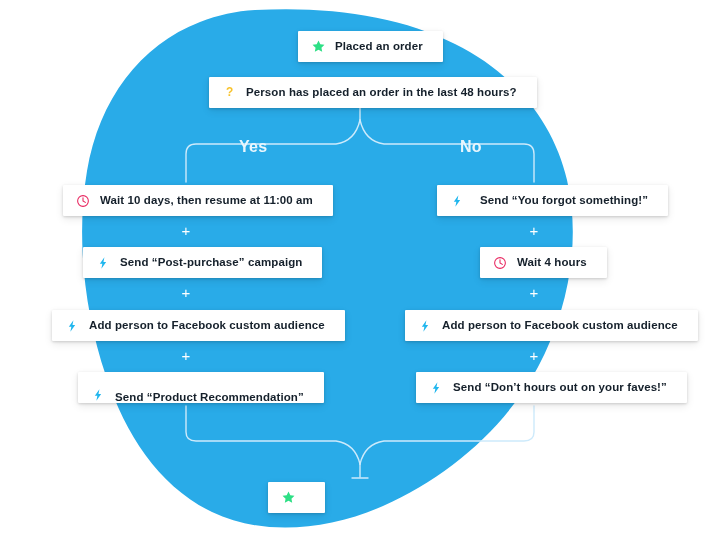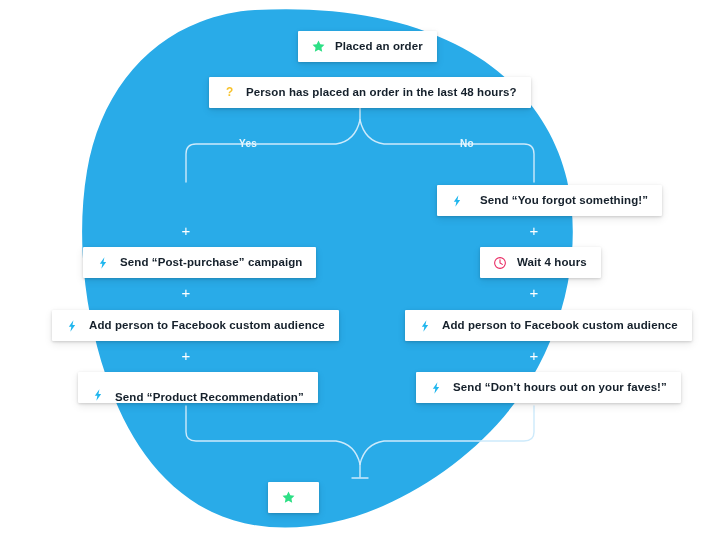--- a/index.html
+++ b/index.html
@@ -30,21 +30,21 @@
 
   .node {
     position: absolute;
     background: #ffffff;
     box-shadow: 0 1px 3px rgba(0,0,0,0.16), 0 3px 8px rgba(0,0,0,0.09);
     display: flex;
     align-items: center;
     white-space: nowrap;
     box-sizing: border-box;
     height: 31px;
-    padding: 0 14px 0 12px;
+    padding: 0 20px 0 12px;
     border-radius: 1px;
   }
   .node .ico {
     display: inline-flex;
     align-items: center;
     justify-content: center;
     width: 16px;
     height: 16px;
     margin-right: 9px;
     flex: 0 0 auto;
@@ -62,21 +62,21 @@
     height: 14px;
     color: #ffffff;
     font-size: 15px;
     line-height: 14px;
     text-align: center;
     font-weight: 400;
     user-select: none;
   }
   .branch-label {
     position: absolute;
-    font-size: 10px;
+    font-size: 16px;
     font-weight: 700;
     color: #e8f6fd;
     letter-spacing: 0.3px;
     user-select: none;
   }
 </style>
 </head>
 <body>
 
 <div id="stage">
@@ -125,72 +125,81 @@
 
   <div class="node" style="left:209px; top:77px;">
     <span class="ico">
       <svg viewBox="0 0 24 24" width="15" height="15" aria-hidden="true">
         <text x="12" y="18" text-anchor="middle" font-family="Liberation Sans, sans-serif" font-size="19" font-weight="700" fill="#f8c22a">?</text>
       </svg>
     </span>
     <span class="label">Person has placed an order in the last 48 hours?</span>
   </div>
 
-
-  <div class="plus" style="left:179px; top:224px;">+</div>
-
-  <div class="node" style="left:83px; top:247px;text-align:center;">
-    <span class="ico">
-      <svg viewBox="0 0 24 24" width="14" height="14" aria-hidden="true">
-        <path fill="#1fb6ee" d="M14.4 2L6.6 13.4h4.3L9.2 22l8.2-11.8h-4.6z"></path>
-      </svg>
-    </span>
-    <span class="label">Send “Post-purchase” campaign</span>
-  </div>
-
-  <div class="plus" style="left:179px; top:286px;">+</div>
-
-  <div class="node" style="left:52px; top:310px;">
-    <span class="ico">
-      <svg viewBox="0 0 24 24" width="14" height="14" aria-hidden="true">
-        <path fill="#1fb6ee" d="M14.4 2L6.6 13.4h4.3L9.2 22l8.2-11.8h-4.6z"></path>
-      </svg>
-    </span>
-    <span class="label">Add person to Facebook custom audience</span>
-  </div>
-
-  <div class="plus" style="left:179px; top:349px;">+</div>
-
-  <div class="node" style="left:78px; top:372px;align-items:flex-end;">
-    <span class="ico">
-      <svg viewBox="0 0 24 24" width="14" height="14" aria-hidden="true">
-        <path fill="#1fb6ee" d="M14.4 2L6.6 13.4h4.3L9.2 22l8.2-11.8h-4.6z"></path>
-      </svg>
-    </span>
-    <span class="label">Send “Product Recommendation”</span>
-  </div>
-
-  <div class="node" style="left:437px; top:185px;gap:6px;">
-    <span class="ico">
-      <svg viewBox="0 0 24 24" width="14" height="14" aria-hidden="true">
-        <path fill="#1fb6ee" d="M14.4 2L6.6 13.4h4.3L9.2 22l8.2-11.8h-4.6z"></path>
-      </svg>
-    </span>
-    <span class="label">Send “You forgot something!”</span>
-  </div>
-
-  <div class="plus" style="left:527px; top:224px;">+</div>
-
-  <div class="node" style="left:480px; top:247px;">
+  <div class="node" style="left:63px; top:185px;">
     <span class="ico">
       <svg viewBox="0 0 24 24" width="14" height="14" aria-hidden="true">
         <circle cx="12" cy="12" r="9.2" fill="none" stroke="#e8245e" stroke-width="1.8"></circle>
         <path d="M12 6.6V12l4 2.4" fill="none" stroke="#e8245e" stroke-width="1.8" stroke-linecap="round"></path>
       </svg>
     </span>
+    <span class="label">Wait 10 days, then resume at 11:00 am</span>
+  </div>
+
+  <div class="plus" style="left:179px; top:224px;">+</div>
+
+  <div class="node" style="left:83px; top:247px;text-align:center;">
+    <span class="ico">
+      <svg viewBox="0 0 24 24" width="14" height="14" aria-hidden="true">
+        <path fill="#1fb6ee" d="M14.4 2L6.6 13.4h4.3L9.2 22l8.2-11.8h-4.6z"></path>
+      </svg>
+    </span>
+    <span class="label">Send “Post-purchase” campaign</span>
+  </div>
+
+  <div class="plus" style="left:179px; top:286px;">+</div>
+
+  <div class="node" style="left:52px; top:310px;">
+    <span class="ico">
+      <svg viewBox="0 0 24 24" width="14" height="14" aria-hidden="true">
+        <path fill="#1fb6ee" d="M14.4 2L6.6 13.4h4.3L9.2 22l8.2-11.8h-4.6z"></path>
+      </svg>
+    </span>
+    <span class="label">Add person to Facebook custom audience</span>
+  </div>
+
+  <div class="plus" style="left:179px; top:349px;">+</div>
+
+  <div class="node" style="left:78px; top:372px;align-items:flex-end;">
+    <span class="ico">
+      <svg viewBox="0 0 24 24" width="14" height="14" aria-hidden="true">
+        <path fill="#1fb6ee" d="M14.4 2L6.6 13.4h4.3L9.2 22l8.2-11.8h-4.6z"></path>
+      </svg>
+    </span>
+    <span class="label">Send “Product Recommendation”</span>
+  </div>
+
+  <div class="node" style="left:437px; top:185px;gap:6px;">
+    <span class="ico">
+      <svg viewBox="0 0 24 24" width="14" height="14" aria-hidden="true">
+        <path fill="#1fb6ee" d="M14.4 2L6.6 13.4h4.3L9.2 22l8.2-11.8h-4.6z"></path>
+      </svg>
+    </span>
+    <span class="label">Send “You forgot something!”</span>
+  </div>
+
+  <div class="plus" style="left:527px; top:224px;">+</div>
+
+  <div class="node" style="left:480px; top:247px;">
+    <span class="ico">
+      <svg viewBox="0 0 24 24" width="14" height="14" aria-hidden="true">
+        <circle cx="12" cy="12" r="9.2" fill="none" stroke="#e8245e" stroke-width="1.8"></circle>
+        <path d="M12 6.6V12l4 2.4" fill="none" stroke="#e8245e" stroke-width="1.8" stroke-linecap="round"></path>
+      </svg>
+    </span>
     <span class="label">Wait 4 hours</span>
   </div>
 
   <div class="plus" style="left:527px; top:286px;">+</div>
 
   <div class="node" style="left:405px; top:310px;">
     <span class="ico">
       <svg viewBox="0 0 24 24" width="14" height="14" aria-hidden="true">
         <path fill="#1fb6ee" d="M14.4 2L6.6 13.4h4.3L9.2 22l8.2-11.8h-4.6z"></path>
       </svg>

